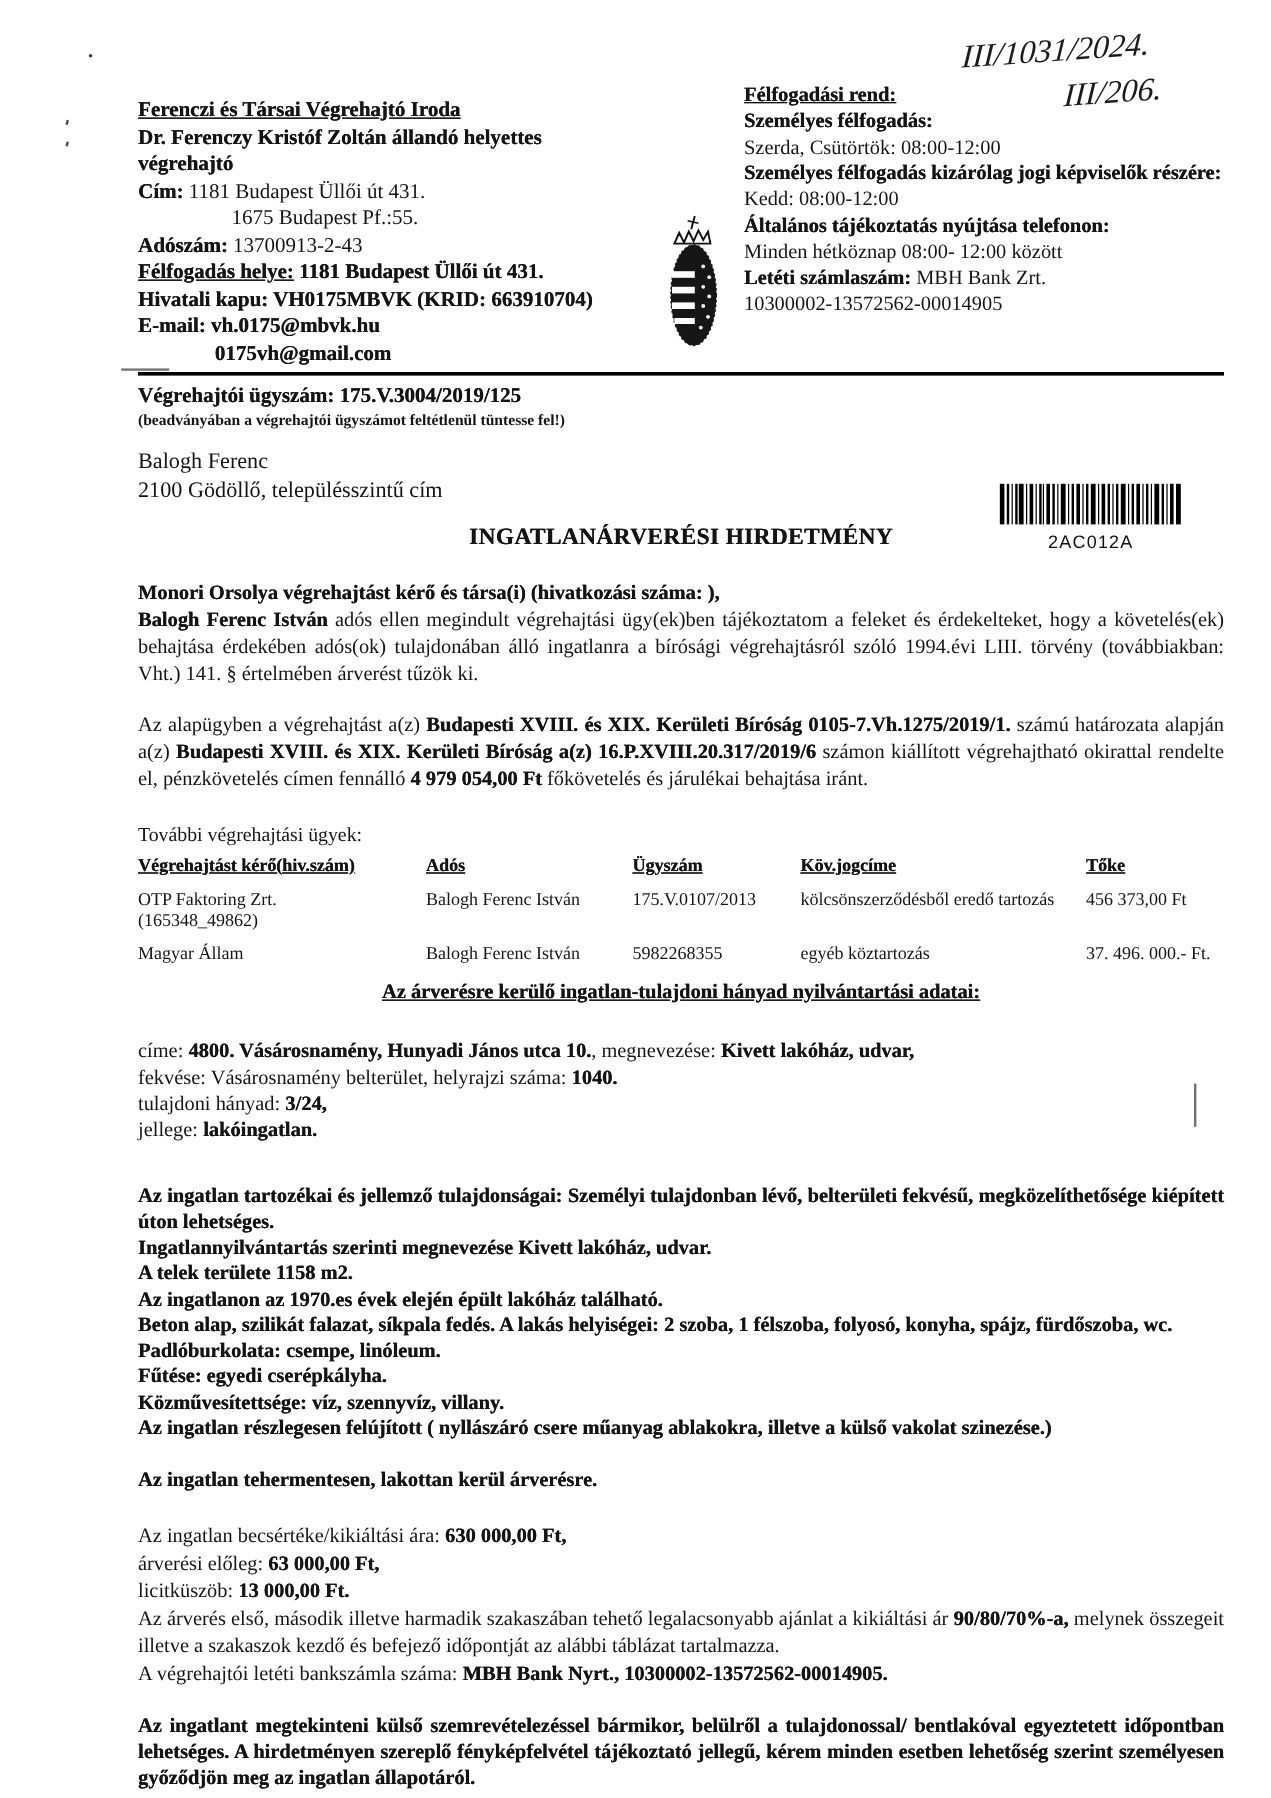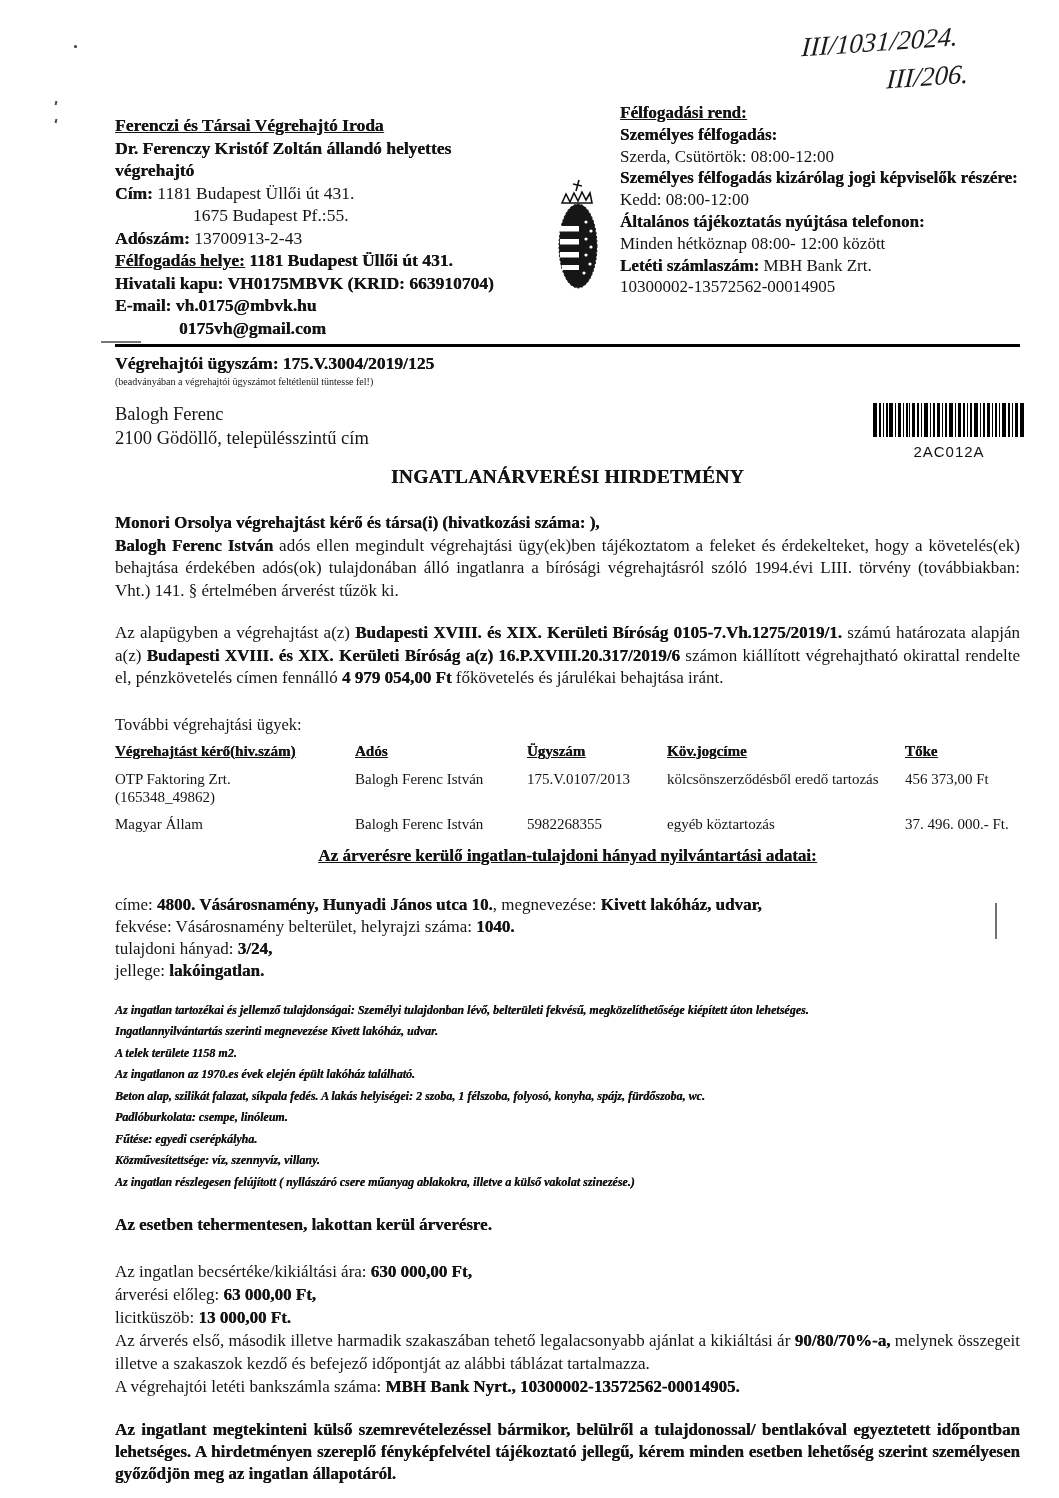--- a/index.html
+++ b/index.html
@@ -26,37 +26,37 @@
   }
   .hw-line2{margin-left:88px;margin-top:8px;}
 
   
   .spec-dot{position:absolute;left:74px;top:45px;width:3px;height:3px;background:#3a3a3a;border-radius:50%;}
   .spec-marks{position:absolute;left:55px;top:91px;width:14px;height:6px;}
   .spec-marks i{display:inline-block;width:2px;height:4px;background:#4a4a4a;margin-right:6px;transform:rotate(14deg);}
   .vline-artifact{position:absolute;left:995px;top:903px;width:2px;height:36px;background:#4f4f4f;opacity:.8;}
 
   
-  .header{display:flex;justify-content:space-between;padding-top:102px;}
+  .header{display:flex;justify-content:space-between;padding-top:68px;}
   .col-office{width:448px;font-size:17.5px;line-height:22.5px;margin-top:12px;}
   .col-reception{width:400px;font-size:17px;line-height:21.8px;}
   .indent1{padding-left:78px;}
   .indent2{padding-left:64px;}
 
   .emblem{position:absolute;left:553px;top:179px;}
 
   .sep{border-top:3.5px solid #000;margin-top:5px;position:relative;}
   .sep:before{content:"";position:absolute;left:-14px;top:-6px;width:40px;height:2px;background:#777;}
 
   .case-block{margin-top:6px;font-size:17.5px;}
-  .case-note{font-size:10px;margin-top:2px;font-weight:normal;}
+  .case-note{font-size:13px;margin-top:2px;font-weight:bold;}
 
   .addressee{margin-top:15px;font-size:18.5px;line-height:24px;}
 
-  .barcode-wrap{position:absolute;left:872px;top:403px;width:154px;text-align:center;}
+  .barcode-wrap{position:absolute;left:832px;top:403px;width:154px;text-align:center;}
   .barcode-label{font-size:15px;font-family:"Liberation Sans","DejaVu Sans",sans-serif;letter-spacing:1px;color:#111;}
 
   .doc-title{margin-top:16px;font-size:19.5px;letter-spacing:.3px;}
 
   .p1,.p2{font-size:17px;line-height:22.5px;}
   .p1{margin-top:24px;}
   .p2{margin-top:20px;}
   p{margin:0;}
 
   .cases{margin-top:26px;font-size:15px;line-height:18px;}
@@ -67,21 +67,21 @@
   .c2{width:172px;}
   .c3{width:140px;}
   .c4{width:238px;padding-right:14px;box-sizing:border-box;}
   .c5{flex:1;}
   .trow + .trow{margin-top:9px;}
   .thead span{display:inline;}
 
   .sec2{margin-top:13px;font-size:17px;}
 
   .property{margin-top:28px;font-size:17px;line-height:22px;}
-  .features{margin-top:18px;font-size:12px;line-height:21.5px;font-style:italic;}
+  .features{margin-top:33px;font-size:17px;line-height:21.5px;}
   .features div, .features p{font-weight:bold;text-shadow:0.25px 0 0 currentColor;}
   .unencumbered{margin-top:22px;font-size:17px;}
   .pricing{margin-top:25px;font-size:17px;line-height:23px;}
   .viewing{margin-top:21px;font-size:17px;line-height:22px;}
 </style>
 </head>
 <body>
 
 <div class="spec-dot"></div>
 <div class="spec-marks"><i></i><i></i></div>
@@ -209,21 +209,21 @@
     <div>Ingatlannyilvántartás szerinti megnevezése Kivett lakóház, udvar.</div>
     <div>A telek területe 1158 m2.</div>
     <div>Az ingatlanon az 1970.es évek elején épült lakóház található.</div>
     <div>Beton alap, szilikát falazat, síkpala fedés. A lakás helyiségei: 2 szoba, 1 félszoba, folyosó, konyha, spájz, fürdőszoba, wc.</div>
     <div>Padlóburkolata: csempe, linóleum.</div>
     <div>Fűtése: egyedi cserépkályha.</div>
     <div>Közművesítettsége: víz, szennyvíz, villany.</div>
     <div>Az ingatlan részlegesen felújított ( nyllászáró csere műanyag ablakokra, illetve a külső vakolat szinezése.)</div>
   </div>
 
-  <div class="unencumbered b">Az esetben tehermentesen, lakottan kerül árverésre.</div>
+  <div class="unencumbered b">Az ingatlan tehermentesen, lakottan kerül árverésre.</div>
 
   <div class="pricing">
     <div><span>Az ingatlan becsértéke/kikiáltási ára:  </span><span class="b">630 000,00 Ft,</span></div>
     <div><span>árverési előleg: </span><span class="b">63 000,00 Ft,</span></div>
     <div><span>licitküszöb: </span><span class="b">13 000,00 Ft.</span></div>
     <p class="just"><span>Az árverés első, második illetve harmadik szakaszában tehető legalacsonyabb ajánlat a kikiáltási ár </span><span class="b">90/80/70%-a,</span><span> melynek összegeit illetve a szakaszok kezdő és befejező időpontját az alábbi táblázat tartalmazza.</span></p>
     <div><span>A végrehajtói letéti bankszámla száma: </span><span class="b">MBH Bank Nyrt., 10300002-13572562-00014905.</span></div>
   </div>
 
   <p class="viewing just b">Az ingatlant megtekinteni külső szemrevételezéssel bármikor, belülről a tulajdonossal/ bentlakóval egyeztetett időpontban lehetséges. A hirdetményen szereplő fényképfelvétel tájékoztató jellegű, kérem minden esetben lehetőség szerint személyesen győződjön meg az ingatlan  állapotáról.</p>

